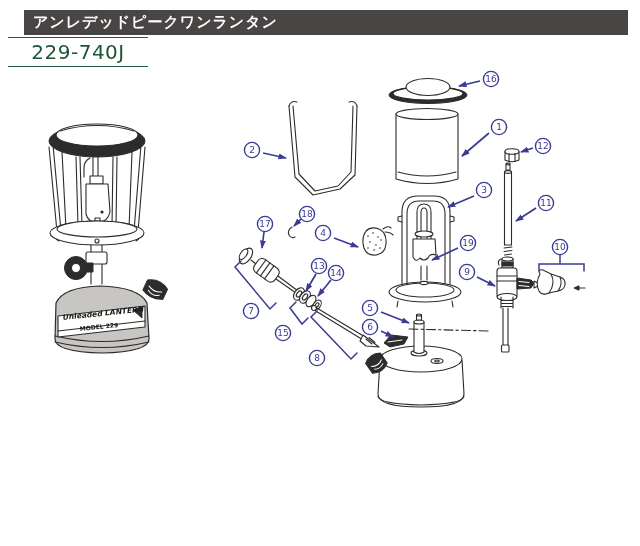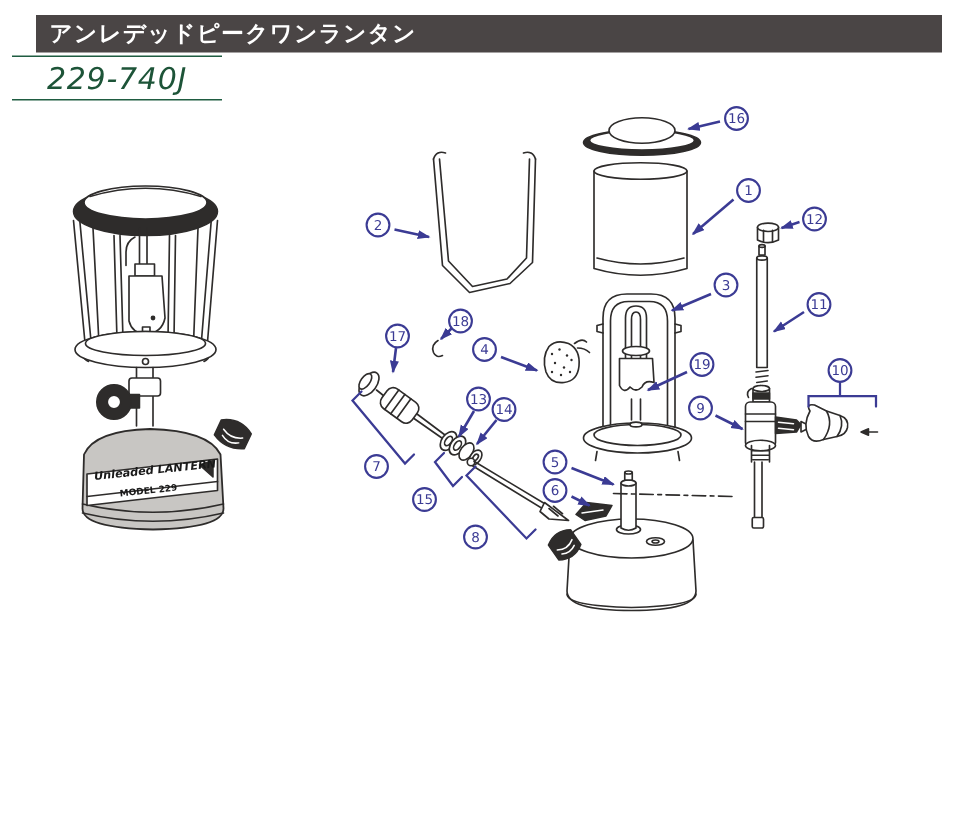--- a/index.html
+++ b/index.html
@@ -15,21 +15,21 @@
   }
   .header-title{
     color:#ffffff;font-size:15px;font-weight:bold;letter-spacing:1px;white-space:nowrap;
   }
   .header-catalog{
     color:#d8d5d2;font-size:11px;white-space:nowrap;
   }
   .model-box{
     position:absolute;left:8px;top:37px;width:140px;height:28px;
     border-top:1.5px solid #1f5c41;border-bottom:1.5px solid #1f5c41;
-    display:flex;align-items:center;justify-content:center;font-style:italic;
+    display:flex;align-items:center;justify-content:center;
   }
   .model-number{
     color:#1d5438;font-size:20px;letter-spacing:0.5px;
   }
   svg{position:absolute;left:0;top:0;}
   .st{stroke:#2e2c2b;stroke-width:1.1;fill:none;stroke-linecap:round;stroke-linejoin:round;}
   .wf{stroke:#2e2c2b;stroke-width:1.1;fill:#ffffff;stroke-linecap:round;stroke-linejoin:round;}
   .bf{stroke:#2e2c2b;stroke-width:1;fill:#2e2c2b;stroke-linejoin:round;}
   .gf{stroke:#2e2c2b;stroke-width:1.2;fill:#c8c6c3;stroke-linejoin:round;}
   .wht{stroke:#ffffff;stroke-width:1;fill:none;stroke-linecap:round;}

